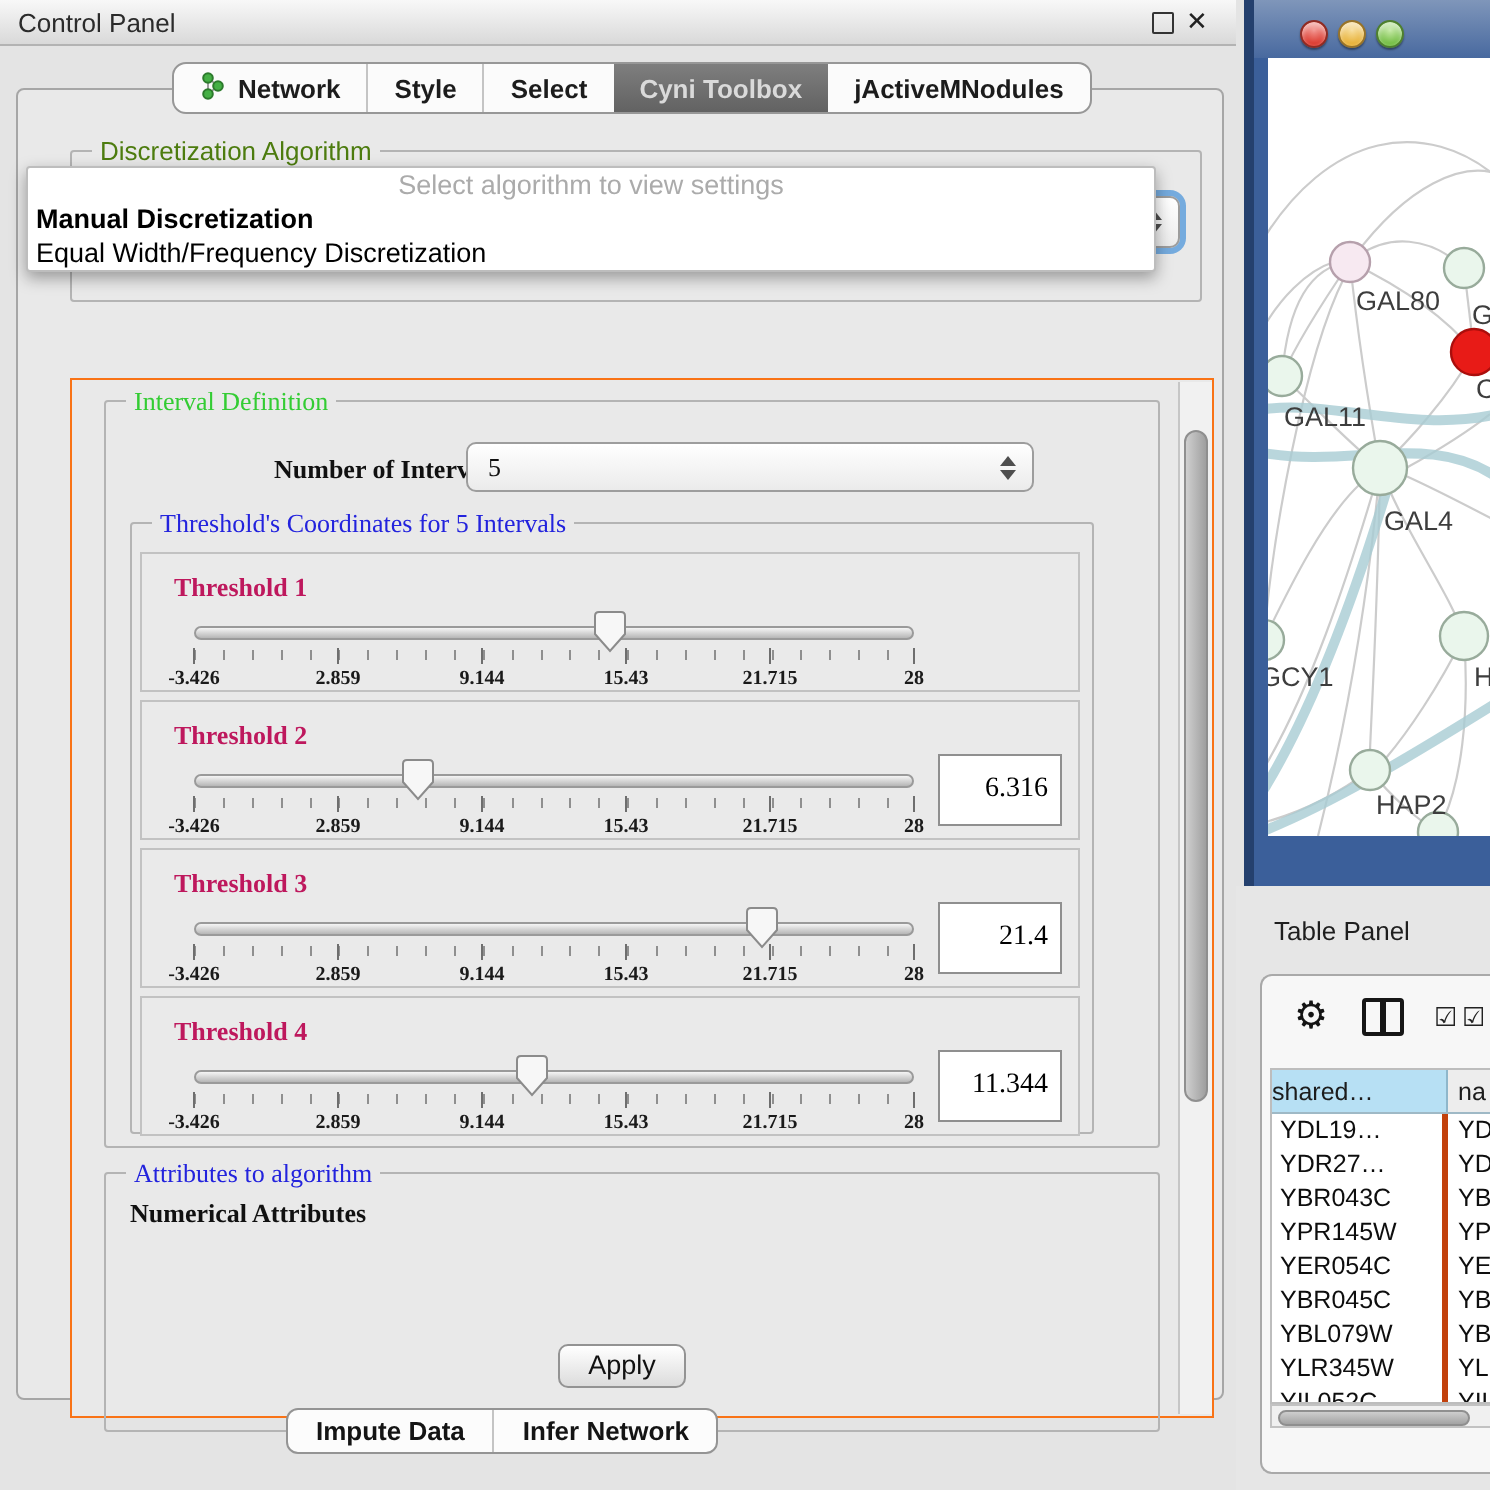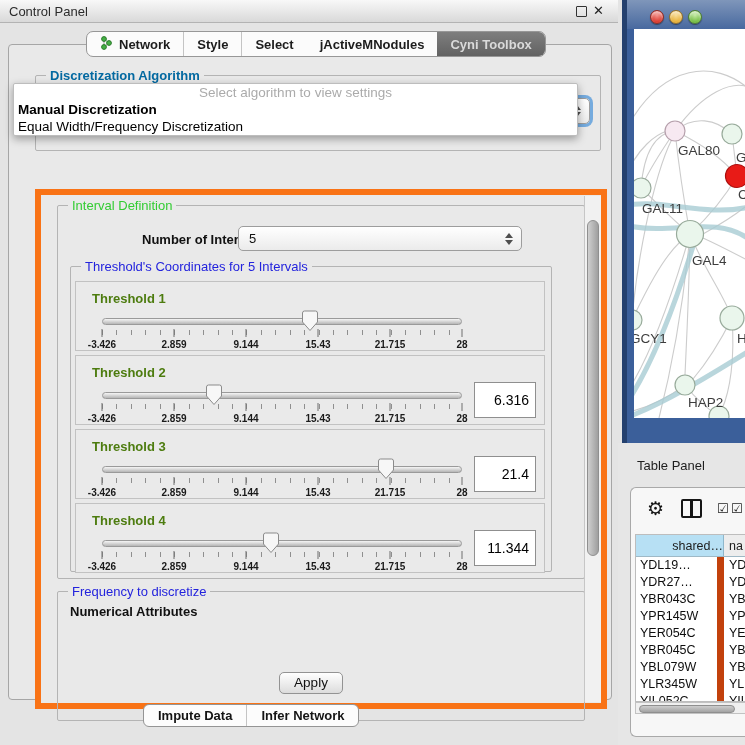--- a/index.html
+++ b/index.html
@@ -35,27 +35,27 @@
   .focus-ring { box-shadow:0 0 0 3px rgba(96,160,220,.85), inset 0 1px 0 #fff; }
 
   
   #algo-popup { left:13px; top:83px; width:565px; height:53px; background:#fff; border:1px solid #bdbdbd; border-radius:2px; box-shadow:0 3px 8px rgba(0,0,0,.35); z-index:20; font-size:13.5px; }
   #algo-popup .row { height:17px; line-height:17px; padding:0 4px; white-space:nowrap; }
   #algo-popup .placeholder { color:#ababab; text-align:center; }
   #algo-popup .opt0 { font-weight:bold; color:#000; }
   #algo-popup .opt1 { color:#000; }
 
   
-  #scrollpane { left:26px; top:144px; width:572px; height:520px; border:6px solid #f97316; background:#e9e9e9; }
+  #scrollpane { left:26px; top:144px; width:572px; height:520px; border:1px solid #f97316; background:#e9e9e9;font-family:Liberation Serif, serif; }
   .vscroll { position:absolute; top:1px; bottom:1px; width:17px; background:#f1f1f1; border-left:1px solid #c6c6c6; }
   .vscroll .thumb { position:absolute; left:2px; width:12px; border-radius:6px; background:linear-gradient(to right,#cfcfcf,#9f9f9f); border:1px solid #8f8f8f; }
 
   
   .th-row { position:absolute; left:28px; width:470px; height:70px; background:#eaeaea; border:1px solid #c2c2c2; }
-  .th-label { position:absolute; left:16px; top:9px; font-size:13px; font-weight:bold; color:#4d7c0f; }
+  .th-label { position:absolute; left:16px; top:9px; font-size:13px; font-weight:bold; color:#be185d; }
   .track { position:absolute; left:26px; top:36px; width:360px; height:7px; border:1px solid #9a9a9a; border-radius:4px; background:linear-gradient(#f5f5f5,#b6b6b6); }
   .thumb-sl { position:absolute; top:28px; width:18px; height:22px; z-index:3; }
   .ticks { position:absolute; left:26px; top:48px; width:360px; height:8px; background-image:repeating-linear-gradient(90deg,#8f8f8f 0,#8f8f8f 1px,transparent 1px,transparent 4%); background-size:calc(100% + 1px) 5px; background-repeat:no-repeat; }
   .major { position:absolute; top:-1px; width:1px; height:8px; background:#6e6e6e; transform:translateX(-.5px); }
   .tlabels { position:absolute; left:26px; top:57px; width:360px; height:12px; }
   .tlabels span { position:absolute; transform:translateX(-50%); font-size:10px; font-weight:bold; color:#1a1a1a; white-space:nowrap; }
   .val-box { position:absolute; left:398px; top:26px; width:62px; height:36px; background:#fff; border:1px solid #8f8f8f; font-size:14px; color:#000; text-align:right; padding:9px 6px 0 0; }
 
   #apply-btn { left:270px; top:627px; width:64px; height:22px; border:1px solid #939393; border-radius:5px; background:linear-gradient(#ffffff,#dcdcdc); font-size:13.5px; color:#111; text-align:center; line-height:20px; }
 
@@ -78,24 +78,24 @@
   #table-panel { left:618px; top:443px; width:127px; height:302px; background:#e6e6e6; }
   #table-panel-title { position:absolute; left:19px; top:15px; font-size:13px; color:#1e1e1e; }
   #tp-frame { position:absolute; left:12px; top:44px; width:115px; height:250px; background:#f7f7f7; border:1px solid #a9a9a9; border-radius:6px 0 0 6px; border-right:none; }
   #tp-toolbar { position:absolute; left:0; top:0; width:100%; height:44px; }
   #gear-ico { position:absolute; left:16px; top:9px; font-size:19px; color:#141414; }
   #split-ico { position:absolute; left:50px; top:11px; width:21px; height:19px; border:2.5px solid #161616; border-radius:2px; }
   #split-ico::after { content:""; position:absolute; left:7px; top:0; width:2.5px; height:100%; background:#161616; }
   .cb-ico { position:absolute; top:13px; font-size:13px; color:#222; }
   #tp-table { position:absolute; left:4px; top:46px; width:111px; height:168px; background:#fff; border:1px solid #bdbdbd; border-right:none; overflow:hidden; font-size:12.5px; }
   #tp-head { display:flex; height:22px; border-bottom:1px solid #9fb9c6; }
-  #tp-head .c1 { width:88px; background:#b7e0f4; border-right:1px solid #8fb7cb; text-align:right; line-height:22px; color:#1c1c1c; }
+  #tp-head .c1 { width:88px; background:#b7e0f4; border-right:1px solid #8fb7cb; text-align:left; line-height:22px; color:#1c1c1c; }
   #tp-head .c2 { flex:1; background:#ededed; line-height:22px; padding-left:5px; color:#1c1c1c; }
   .tp-row { display:flex; height:17px; line-height:17px; color:#0e0e0e; }
-  .tp-row .c1 { width:88px; padding-left:4px; border-right:7px solid #c2410c; overflow:hidden; white-space:nowrap; }
+  .tp-row .c1 { width:88px; padding-left:4px; border-right:3px solid #c2410c; overflow:hidden; white-space:nowrap; }
   .tp-row .c2 { flex:1; padding-left:5px; overflow:hidden; white-space:nowrap; }
   #tp-hscroll { position:absolute; left:4px; top:214px; width:111px; height:12px; background:#f0f0f0; border:1px solid #c2c2c2; border-right:none; }
   #tp-hscroll .thumb { position:absolute; left:3px; top:1.5px; width:96px; height:8px; border-radius:4px; background:linear-gradient(#cdcdcd,#a3a3a3); border:1px solid #8f8f8f; }
 
   svg text { font-family:"Liberation Sans","DejaVu Sans",sans-serif; }
 </style>
 </head>
 <body>
 
 <div id="control-panel" class="abs">
@@ -119,32 +119,32 @@
           </svg>
       </span>
       <span>Network</span>
     </div>
     <div class="ttab sep">
         <span>Style</span>
       </div>
     <div class="ttab sep">
         <span>Select</span>
       </div>
+    <div class="ttab selected">
+        <span>Cyni Toolbox</span>
+      </div>
     <div class="ttab">
         <span>jActiveMNodules</span>
       </div>
-    <div class="ttab selected">
-        <span>Cyni Toolbox</span>
-      </div>
   </div>
 
   <div id="main-panel" class="abs">
 
     <div class="fset" style="left:26px; top:30px; width:566px; height:76px;">
-      <span class="legend" style="color:#0369a1; font-weight:700;">Discretization Algorithm</span>
+      <span class="legend" style="color:#4d7c0f; font-weight:400;">Discretization Algorithm</span>
       <div class="combo focus-ring" style="left:12px; top:22px; width:542px; height:26px;">
         <span class="stepper"></span>
       </div>
     </div>
 
 
     <div id="scrollpane" class="abs">
 
       <div class="fset" style="left:16px; top:10px; width:528px; height:374px;">
         <span class="legend" style="color:#33cc33;">Interval Definition</span>
@@ -253,21 +253,21 @@
                 <span style="left:60%">15.43</span>
                 <span style="left:80%">21.715</span>
                 <span style="left:100%">28</span>
               </div>
             <div class="val-box">11.344</div>
           </div>
         </div>
       </div>
 
       <div class="fset" style="left:16px; top:396px; width:528px; height:130px;">
-        <span class="legend" style="color:#2323dd;">Frequency to discretize</span>
+        <span class="legend" style="color:#2323dd;">Attributes to algorithm</span>
         <div class="abs" style="left:12px; top:12px; font-size:13px; font-weight:bold; color:#111;">Numerical Attributes</div>
 
       </div>
 
       <div class="vscroll" style="right:0;">
         <div class="thumb" style="top:24px; height:336px;"></div>
       </div>
     </div>
 
     <div id="apply-btn" class="abs">Apply</div>

